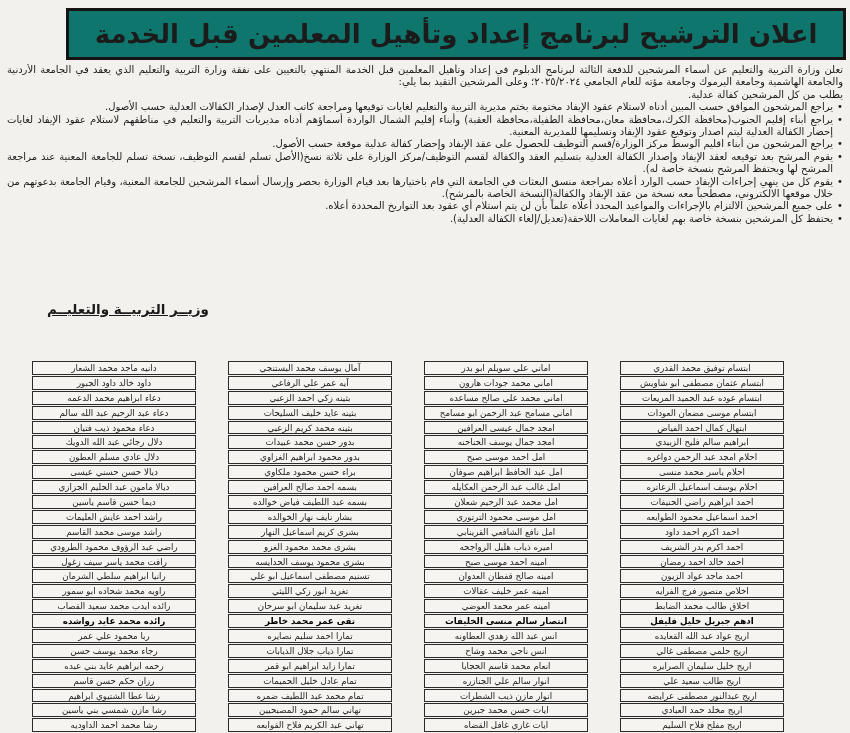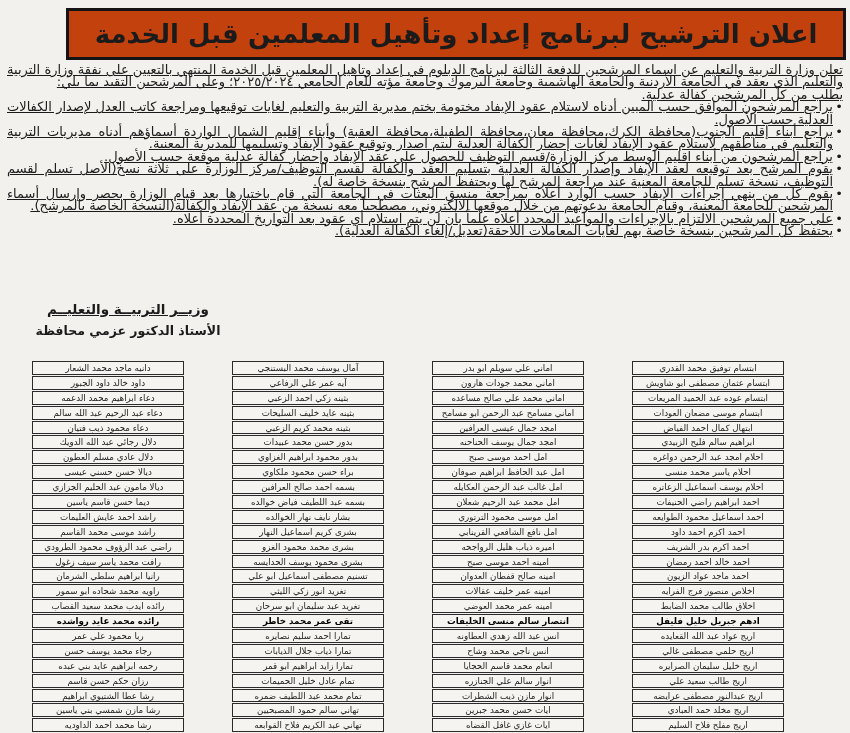--- a/index.html
+++ b/index.html
@@ -3,42 +3,42 @@
 <meta charset="utf-8">
 <style>
   html,body { margin:0; padding:0; background:#d8d8d4; }
   .page {
     position:relative; width:850px; height:733px; margin:0 auto;
     background:#f2f1ed; overflow:hidden; color:#1b1b1b;
     font-family:"DejaVu Sans", sans-serif; direction:rtl;
   }
   .title-box {
     position:absolute; top:8px; left:66px; right:4px; height:46px;
-    border:3px solid #141414; background:#c2410c;
+    border:3px solid #141414; background:#0f766e;
     display:flex; align-items:center; justify-content:center;
   }
   .title-box h1 { margin:0; font-size:26px; font-weight:bold; letter-spacing:0; }
   .body-text {
     position:absolute; top:64px; right:7px; left:7px; height:236px;
-    font-size:13px; line-height:12.4px; text-align:justify; overflow:hidden;text-decoration:underline;
+    font-size:10px; line-height:12.4px; text-align:justify; overflow:hidden;
   }
   .body-text p { margin:0; }
   .bullet { position:relative; padding-right:10px; }
   .bullet::before { content:"•"; position:absolute; right:0; top:0; }
   .signature {
     position:absolute; top:301px; left:28px; width:200px;
     text-align:center; font-weight:bold;
   }
   .sig1 { font-size:13.5px; text-decoration:underline; margin-bottom:6px; }
   .sig2 { font-size:12.5px; }
   .names {
     position:absolute; top:361px; right:66px; left:32px; bottom:-20px;
     display:flex; justify-content:space-between; align-items:flex-start;
   }
-  .col { width:152px; }
+  .col { width:164px; }
   .cell {
     box-sizing:border-box; height:13.9px; margin-bottom:1px;
     border:1px solid #2b2b2b; background:#f5f4f0;
     display:flex; align-items:center; justify-content:center;
     font-size:8.7px; white-space:nowrap; overflow:hidden; color:#222;
   }
   .cell.bold { font-weight:bold; color:#000; }
 </style>
 </head>
 <body>
@@ -58,21 +58,20 @@
         <div class="bullet">يراجع المرشحون من أبناء اقليم الوسط مركز الوزارة/قسم التوظيف للحصول على عقد الإيفاد وإحضار كفالة عدلية موقعة حسب الأصول.</div>
         <div class="bullet">يقوم المرشح بعد توقيعه لعقد الإيفاد وإصدار الكفالة العدلية بتسليم العقد والكفالة لقسم التوظيف/مركز الوزارة على ثلاثة نسخ(الأصل تسلم لقسم التوظيف، نسخة تسلم للجامعة المعنية عند مراجعة المرشح لها ويحتفظ المرشح بنسخة خاصة له).</div>
         <div class="bullet">يقوم كل من ينهي إجراءات الإيفاد حسب الوارد أعلاه بمراجعة منسق البعثات في الجامعة التي قام باختيارها بعد قيام الوزارة بحصر وإرسال أسماء المرشحين للجامعة المعنية، وقيام الجامعة بدعوتهم من خلال موقعها الالكتروني، مصطحباً معه نسخة من عقد الإيفاد والكفالة(النسخة الخاصة بالمرشح).</div>
         <div class="bullet">على جميع المرشحين الالتزام بالإجراءات والمواعيد المحدد أعلاه علماً بأن لن يتم استلام أي عقود بعد التواريخ المحددة أعلاه.</div>
         <div class="bullet">يحتفظ كل المرشحين بنسخة خاصة بهم لغايات المعاملات اللاحقة(تعديل/إلغاء الكفالة العدلية).</div>
       </div>
   </div>
 
   <div class="signature">
     <div class="sig1">وزيــر التربيــة والتعليــم</div>
-    <div class="sig2">الأستاذ الدكتور عزمي محافظة</div>
   </div>
 
   <div class="names" id="names">
       <div class="col">
         <div class="cell">ابتسام توفيق محمد القدري</div>
         <div class="cell">ابتسام عثمان مصطفى ابو شاويش</div>
         <div class="cell">ابتسام عوده عبد الحميد المريعات</div>
         <div class="cell">ابتسام موسى مضعان العودات</div>
         <div class="cell">ابتهال كمال احمد الفياض</div>
         <div class="cell">ابراهيم سالم فليح الزبيدي</div>

